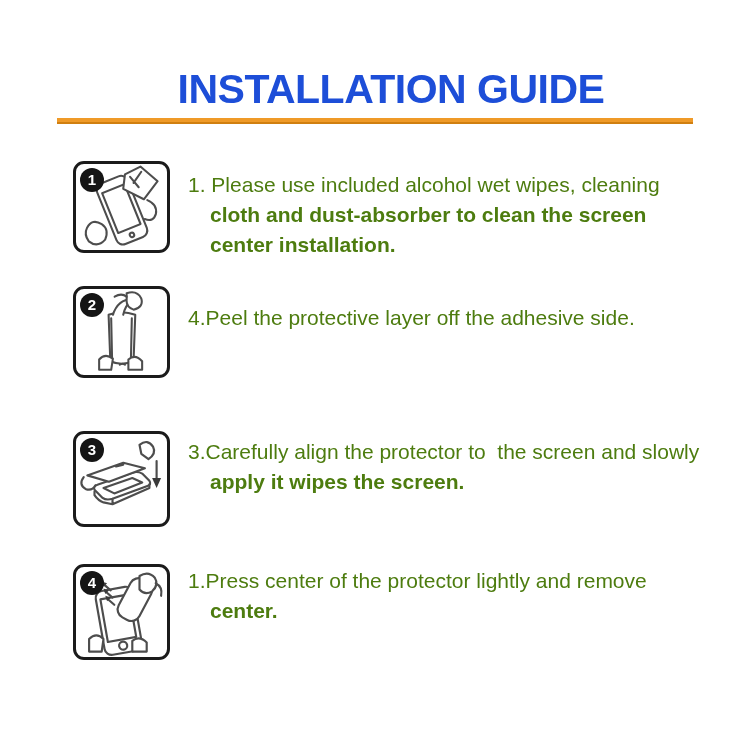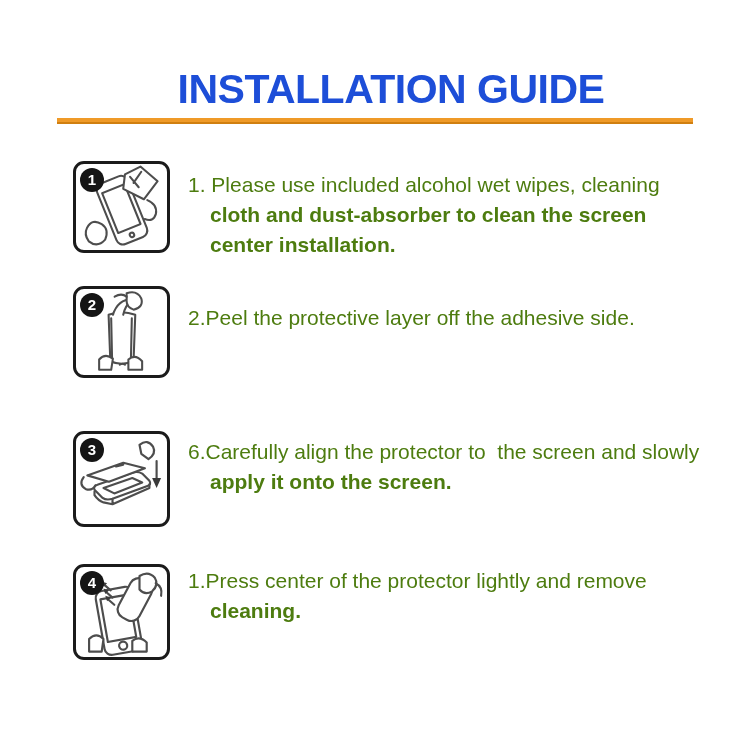--- a/index.html
+++ b/index.html
@@ -101,42 +101,42 @@
         <path class="art" d="M38,34 L39,80 M62,34 L61,80"></path>
         <path class="artf" d="M40,30 Q46,12 62,12 Q54,20 52,30"></path>
         <path class="artf" d="M56,5 Q68,1 73,11 Q76,21 64,24 Q55,21 56,12 Z"></path>
         <path class="art" d="M42,9 Q50,4 56,9"></path>
         <path class="artf" d="M24,82 Q31,74 40,81 L38,94 L24,94 Z"></path>
         <path class="artf" d="M58,82 Q66,75 74,84 L74,94 L58,94 Z"></path>
         <path class="art" d="M48,88 Q51,86 54,88"></path>
       </svg>
     </div>
     <div class="step-text" style="top:17px;">
-      <div class="line">2.Peel the protective layer off the adhesive side.</div>
+      <div class="line">4.Peel the protective layer off the adhesive side.</div>
     </div>
   </div>
 
   <div class="step-row" style="top:431px;">
     <div class="thumb tall">
       <span class="badge">3</span>
       <svg viewBox="0 0 100 100" aria-hidden="true">
         <path class="artf" d="M20,62 Q18,58 24,56 L62,43 Q68,41 73,44 L81,52 Q84,56 78,58 L40,72 Q33,74 29,71 Z"></path>
         <path class="art" d="M20,64 L20,68 Q24,74 30,76 L40,78 L40,72 M81,56 L81,60 L40,78"></path>
         <path class="art" d="M30,60 L62,49 L73,54 L42,66 Z"></path>
         <path class="artf" d="M12,46 L52,32 L76,38 L36,53 Z"></path>
         <path class="art" d="M44,36 L52,34"></path>
         <path class="artf" d="M70,12 Q79,5 85,14 Q89,22 80,28 L72,22 Z"></path>
         <path class="artf" d="M8,48 Q2,56 10,61 Q17,64 21,57"></path>
         <path class="art" d="M89,30 L89,52"></path>
         <path class="artdark" d="M89,60 L84,49 L94,49 Z"></path>
       </svg>
     </div>
     <div class="step-text" style="top:6px;">
-      <div class="line">6.Carefully align the protector to  the screen and slowly</div>
-      <div class="line cont">apply it onto the screen.</div>
+      <div class="line">3.Carefully align the protector to  the screen and slowly</div>
+      <div class="line cont">apply it wipes the screen.</div>
     </div>
   </div>
 
   <div class="step-row" style="top:564px;">
     <div class="thumb tall">
       <span class="badge">4</span>
       <svg viewBox="0 0 100 100" aria-hidden="true">
         <g transform="rotate(-10 46 60)">
           <rect class="artf" x="26" y="24" width="42" height="72" rx="8"></rect>
           <rect class="art" x="31" y="33" width="32" height="48"></rect>
@@ -150,17 +150,17 @@
         <path class="art" d="M38,26 L30,19 M40,34 L32,27 M42,42 L34,35"></path>
         <path class="artdark" d="M28,16 L34,18 L30,22 Z"></path>
         <path class="artdark" d="M30,24 L36,26 L32,30 Z"></path>
         <path class="artdark" d="M32,32 L38,34 L34,38 Z"></path>
         <path class="artf" d="M14,80 Q22,72 30,80 L28,94 L14,94 Z"></path>
         <path class="artf" d="M62,82 Q70,76 78,84 L78,94 L62,94 Z"></path>
       </svg>
     </div>
     <div class="step-text" style="top:2px;">
       <div class="line">1.Press center of the protector lightly and remove</div>
-      <div class="line cont">cleaning.</div>
+      <div class="line cont">center.</div>
     </div>
   </div>
 
 </div>
 
 </body></html>

